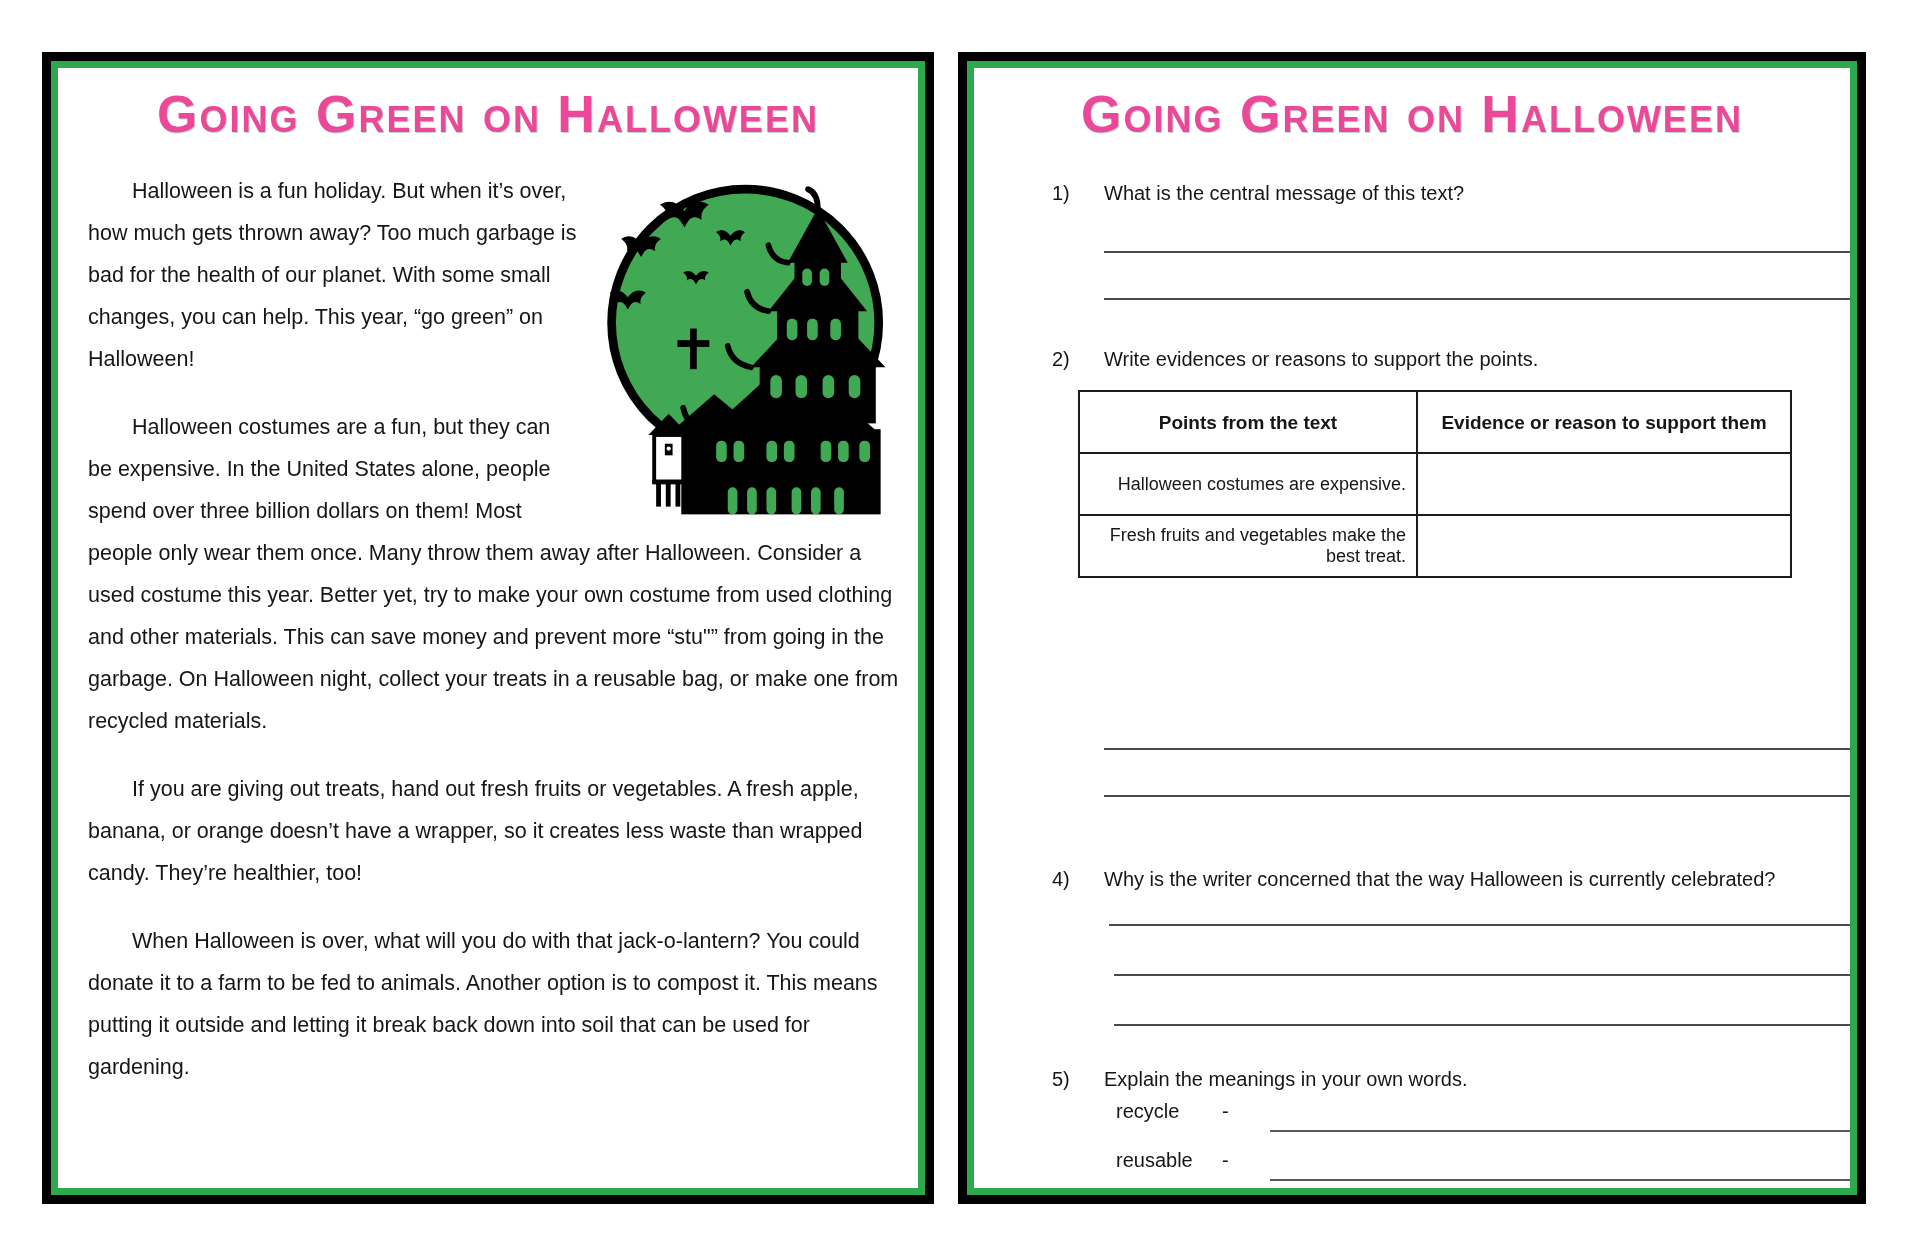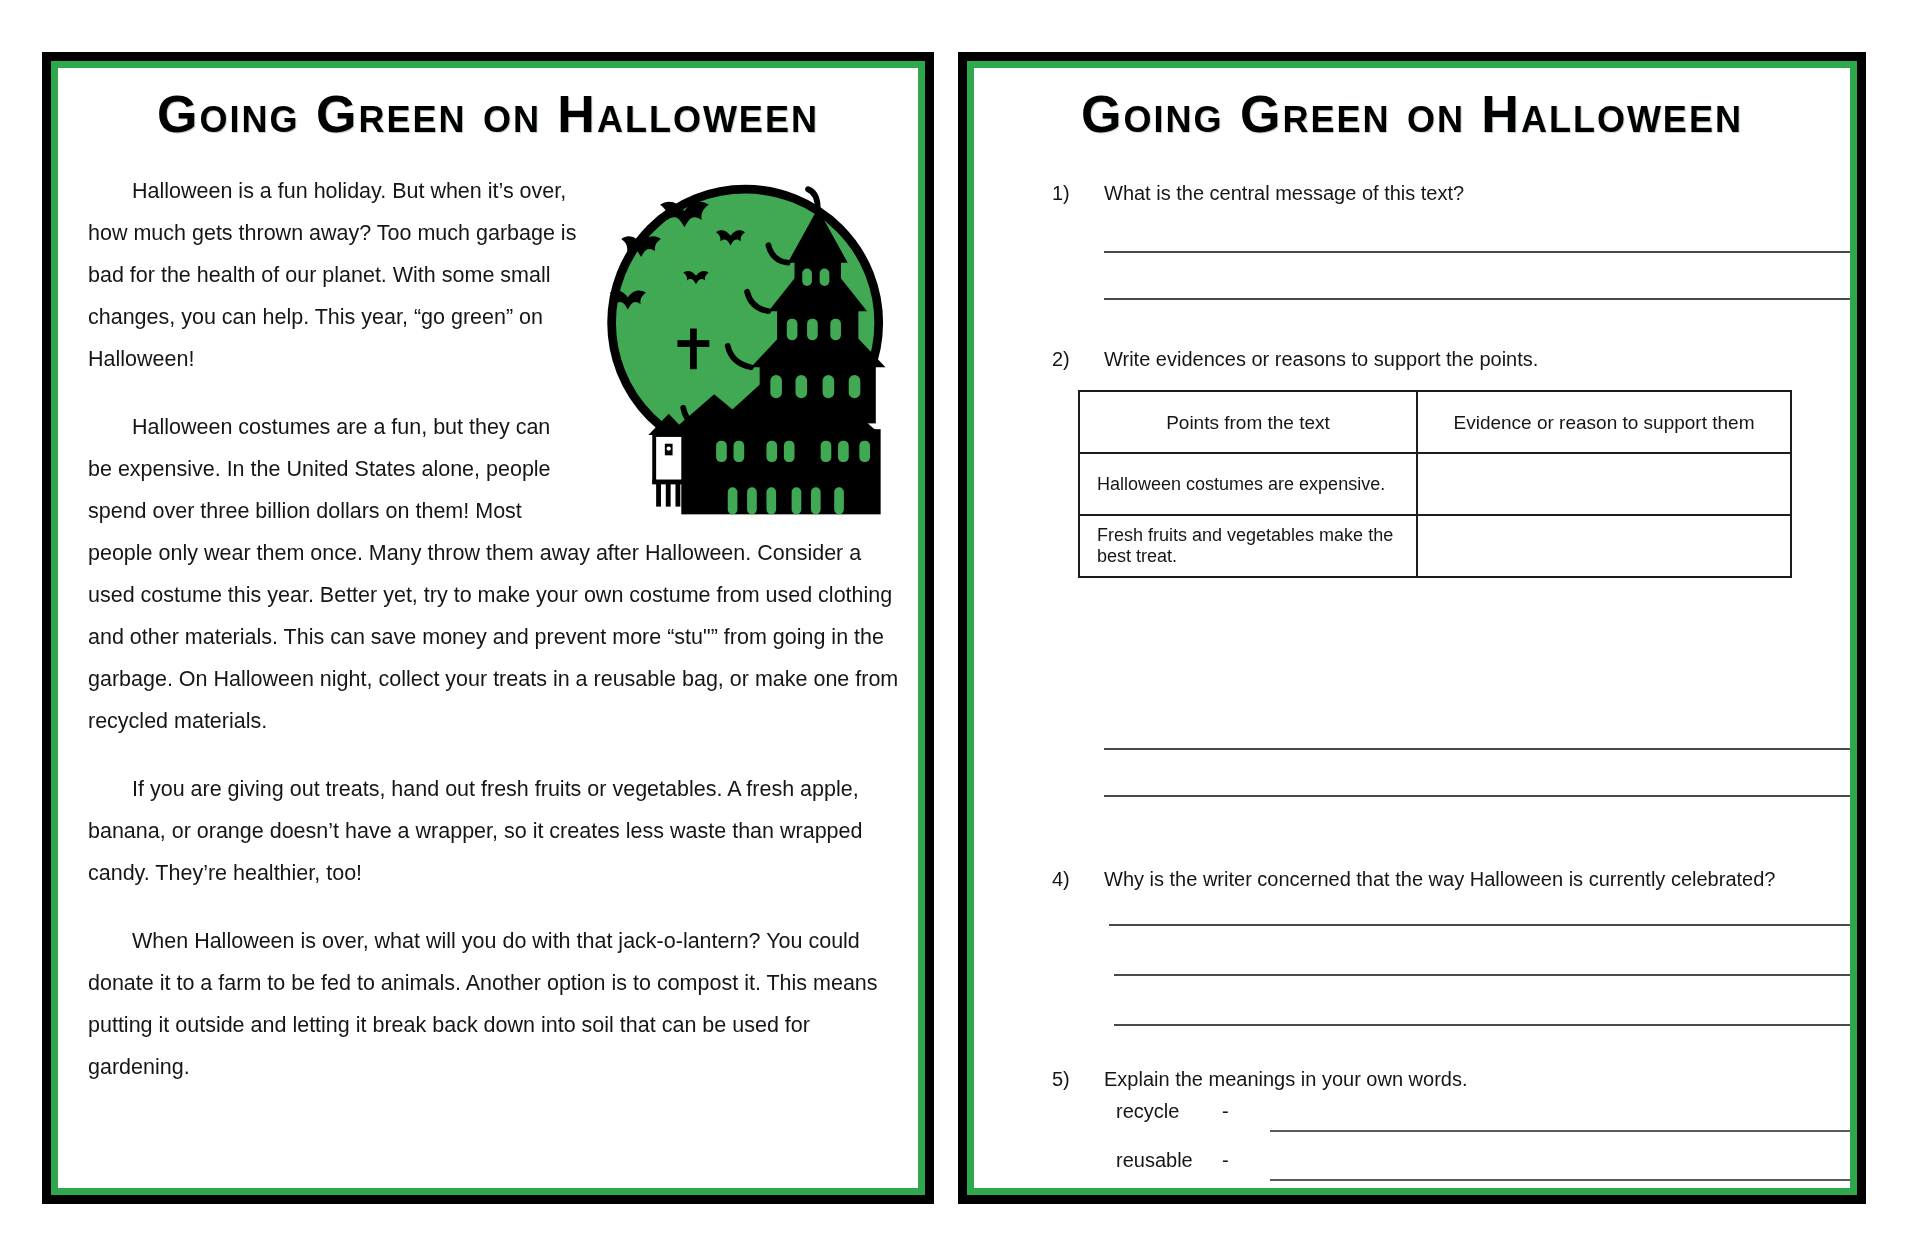--- a/index.html
+++ b/index.html
@@ -8,21 +8,21 @@
     font-family:"Liberation Sans", sans-serif;color:#161616;
   }
   .page{position:absolute;border:9px solid #000;box-sizing:border-box;background:#fff;}
   .page-frame{width:100%;height:100%;border:7px solid #2fa84e;border-color:#2da84c;box-sizing:border-box;overflow:hidden;position:relative;}
   .page-left{left:42px;top:52px;width:892px;height:1152px;}
   .page-right{left:958px;top:52px;width:908px;height:1152px;}
 
   .title{
     margin:16px 10px 0 10px;text-align:center;
     font-variant:small-caps;font-weight:bold;letter-spacing:2px;
-    font-size:52px;line-height:60px;color:#000000;
+    font-size:52px;line-height:60px;color:#ec4899;
     text-shadow:1px 1px 0 rgba(20,90,40,.25);
   }
 
   
   .passage{margin:26px 18px 0 30px;font-size:21.5px;line-height:42px;}
   .passage p{margin:0 0 26px 0;text-indent:44px;}
   .illustration{float:right;width:300px;height:346px;margin:2px 0 10px 20px;}
   .illustration svg{display:block;width:100%;height:100%;}
 
   
@@ -30,22 +30,22 @@
   .qrow{position:absolute;left:78px;right:12px;font-size:20px;line-height:26px;}
   .qnum{display:inline-block;width:52px;}
   .aline{position:absolute;height:0;border-top:2px solid #4a4a4a;}
 
   table.evtable{
     position:absolute;left:104px;top:322px;width:712px;
     border-collapse:collapse;table-layout:fixed;
     font-size:18px;line-height:21px;
   }
   table.evtable th,table.evtable td{border:2.5px solid #1c1c1c;padding:4px 10px;vertical-align:middle;}
-  table.evtable th{font-weight:normal;text-align:center;height:52px;font-size:19px;}
-  table.evtable td{height:52px;text-align:left;padding-left:17px;}
+  table.evtable th{font-weight:bold;text-align:center;height:52px;font-size:19px;}
+  table.evtable td{height:52px;text-align:right;padding-left:17px;}
   .col-points{width:338px;}
   .col-evidence{width:374px;}
 
   .vterm{position:absolute;font-size:20px;}
   .vdash{position:absolute;font-size:20px;}
   .vline{position:absolute;height:0;border-top:2px solid #5a5a5a;}
 </style>
 </head>
 <body>
 

